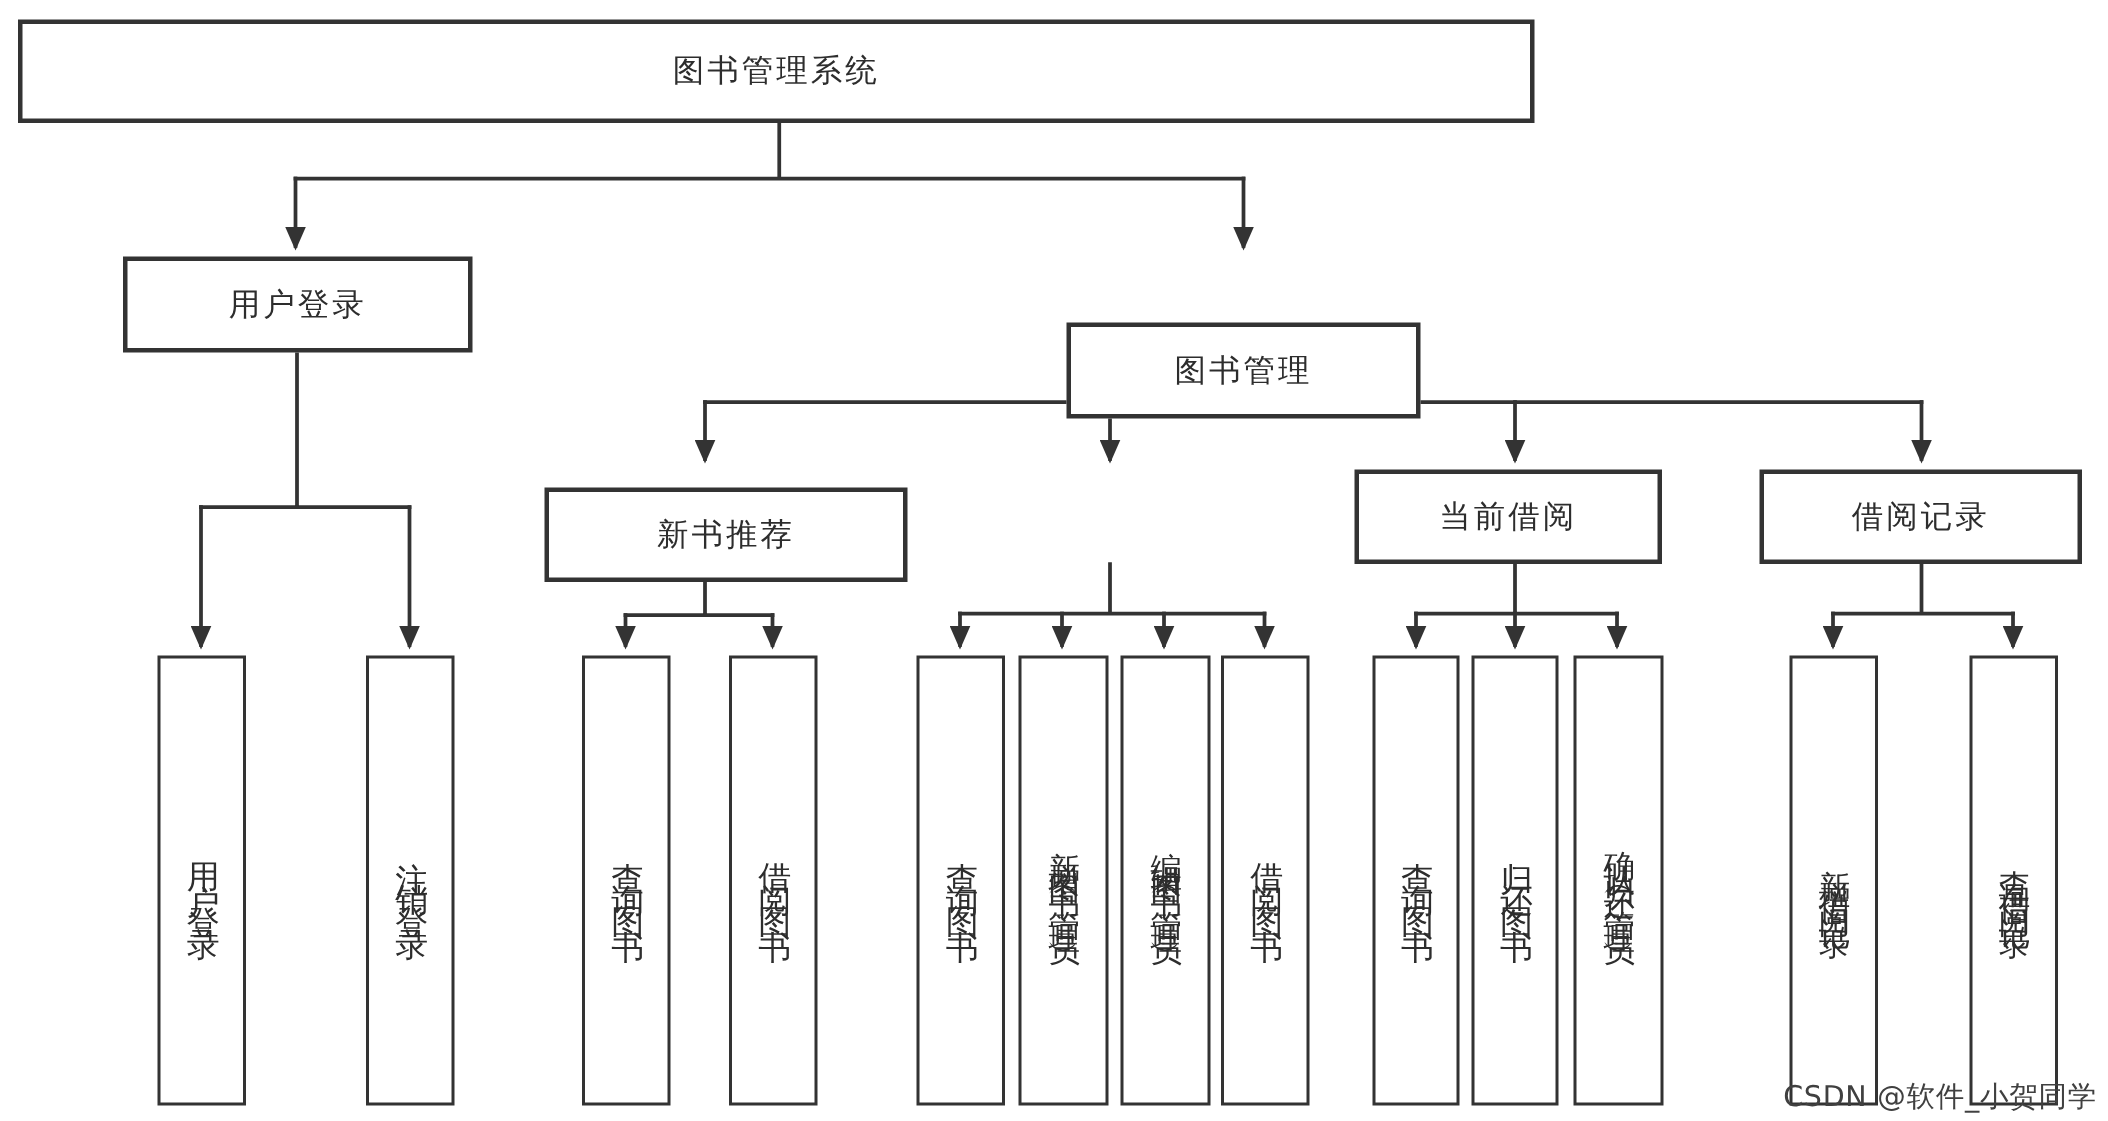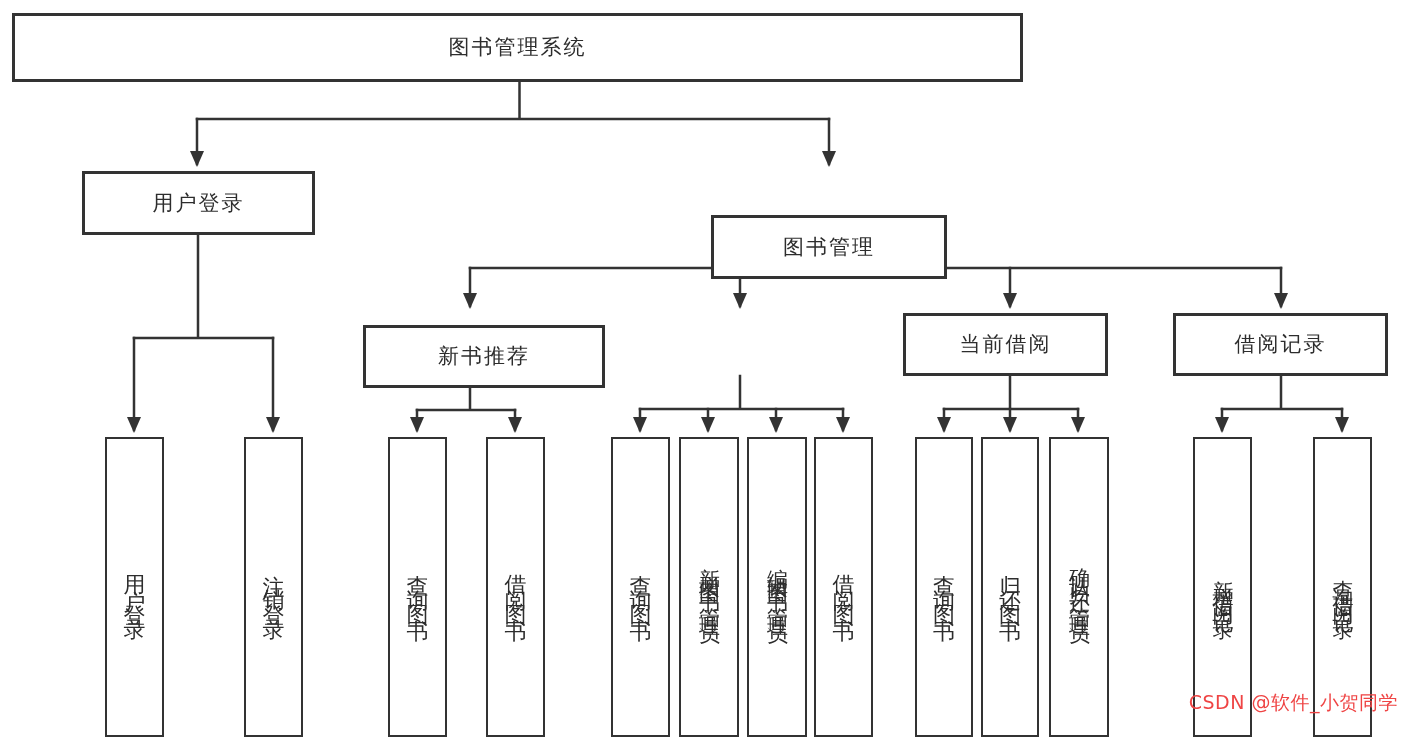--- a/index.html
+++ b/index.html
@@ -17,22 +17,22 @@
   .hlabel{font-size:21px;letter-spacing:2px;line-height:1;}
   .vbox{border-width:2.5px;}
   .vlabel{
     writing-mode:vertical-rl;text-orientation:mixed;
     line-height:1;white-space:nowrap;
   }
   .v4{font-size:22px;letter-spacing:15px;}
   .v6{font-size:21px;letter-spacing:8px;}
   .v9{font-size:21px;letter-spacing:8px;}
   .watermark{
-    position:absolute;right:7px;top:690px;z-index:5;
-    font-size:19px;color:#ef4444;letter-spacing:0.5px;
+    position:absolute;right:7px;top:718px;z-index:5;
+    font-size:19px;color:#404040;letter-spacing:0.5px;
   }
 </style>
 </head>
 <body>
 
 <div class="canvas">
 
   <svg class="wires" width="1405" height="747">
     <defs>
       <marker id="arw" markerUnits="userSpaceOnUse" markerWidth="16" markerHeight="14" refX="13" refY="7" orient="auto">

